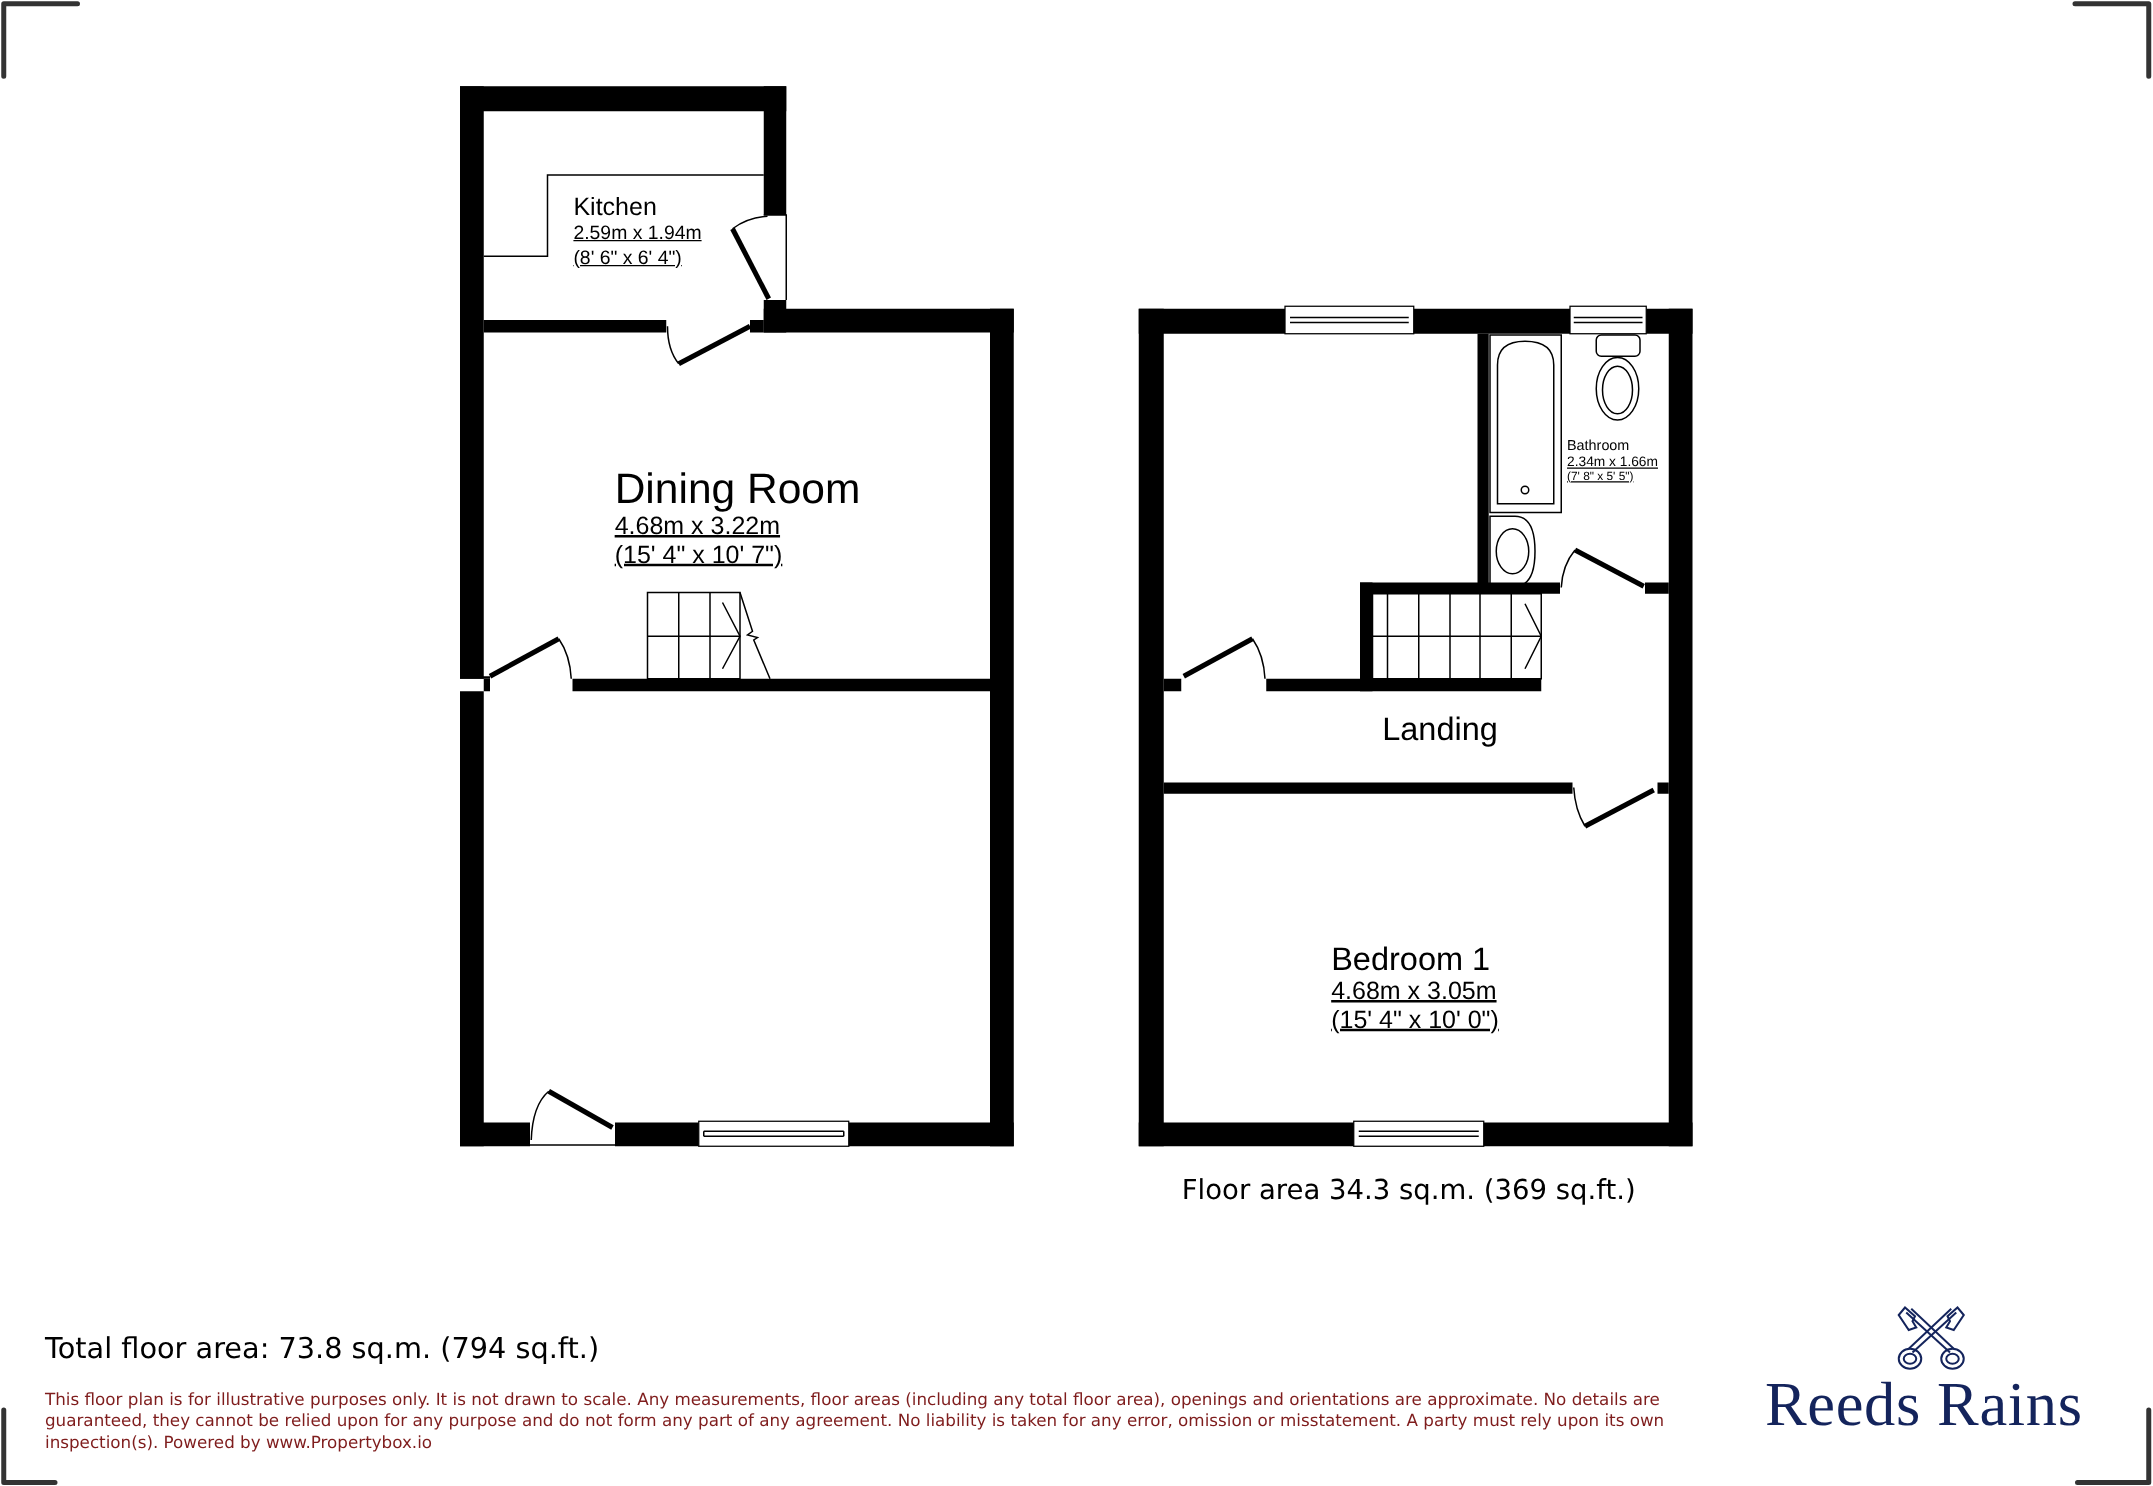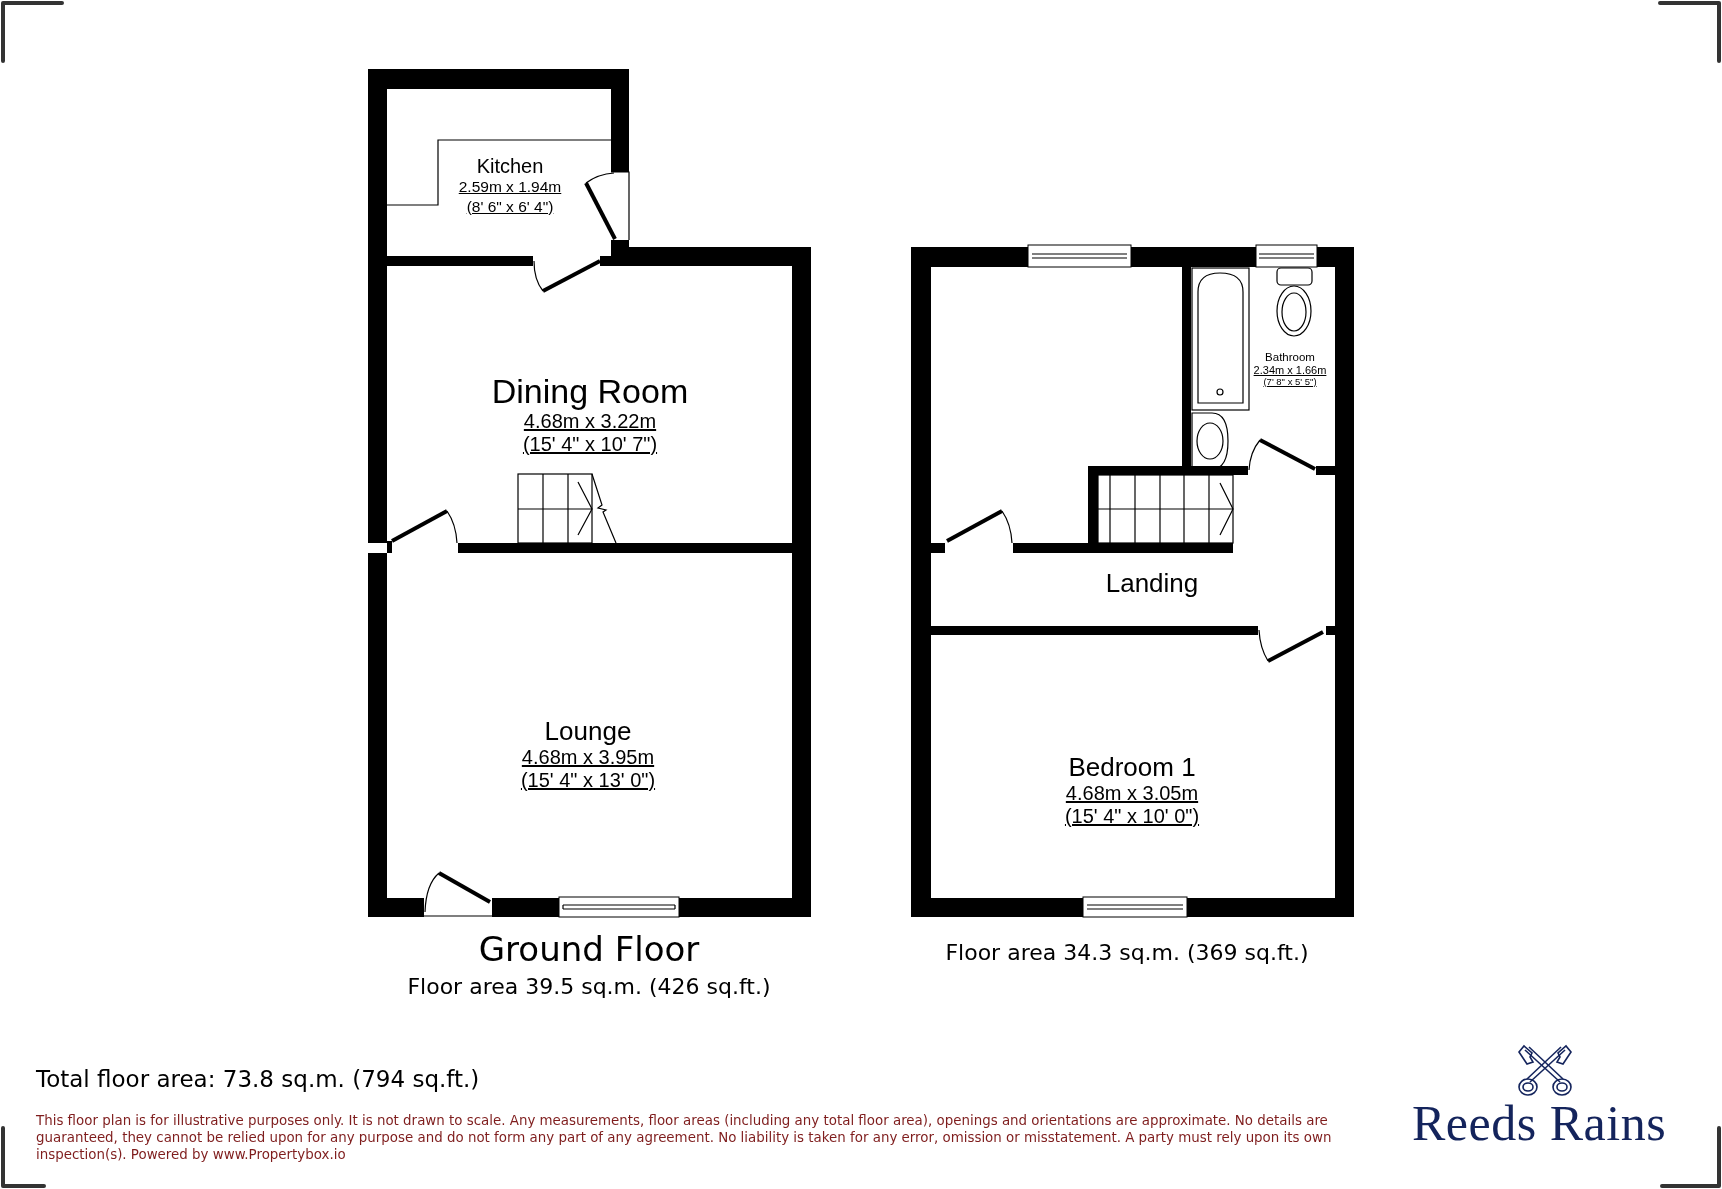--- a/index.html
+++ b/index.html
@@ -5,21 +5,21 @@
   html, body { margin: 0; padding: 0; background: #ffffff; }
   body { width: 1722px; height: 1189px; position: relative; overflow: hidden; }
   #stage { position: absolute; left: 0; top: 0; width: 1722px; height: 1189px; }
   svg { position: absolute; left: 0; top: 0; }
   .wall { fill: #000000; }
   .thin { fill: none; stroke: #000000; stroke-width: 1.2; }
   .leaf { fill: none; stroke: #000000; stroke-width: 4; stroke-linecap: butt; }
   .arc { fill: none; stroke: #000000; stroke-width: 1.2; }
   .win { fill: #ffffff; stroke: #000000; stroke-width: 1; }
   .corner { fill: none; stroke: #333333; stroke-width: 4; stroke-linecap: round; stroke-linejoin: round; }
-  .room-label { position: absolute; text-align: center; font-family: "Liberation Sans", sans-serif; color: #000; line-height: 1; white-space: nowrap; transform: translateX(-50%); }
+  .room-label { position: absolute; font-family: "Liberation Sans", sans-serif; color: #000; line-height: 1; white-space: nowrap; transform: translateX(-50%); }
   .room-label .name { display: block; }
   .room-label .dim { display: block; text-decoration: underline; }
   .floor-title { position: absolute; text-align: center; font-family: "DejaVu Sans", sans-serif; color: #000; white-space: nowrap; transform: translateX(-50%); line-height: 1; }
   .floor-title .t { display: block; font-size: 34px; }
   .floor-title .a { display: block; font-size: 22px; margin-top: 10px; }
   #total { position: absolute; left: 36px; top: 1066px; font-family: "DejaVu Sans", sans-serif; font-size: 23px; color: #000; white-space: nowrap; }
   #disclaimer { position: absolute; left: 36px; top: 1112px; width: 1310px; font-family: "DejaVu Sans", sans-serif; font-size: 13.4px; line-height: 17px; color: #7f1d1d; }
   #brand { position: absolute; left: 1412px; top: 1098px; font-family: "Liberation Serif", serif; font-size: 50px; color: #14245c; white-space: nowrap; letter-spacing: 0.5px; line-height: 1; }
 </style>
 </head>
@@ -189,47 +189,38 @@
     <span class="dim" style="font-size:15.5px; margin-top:3px;">2.59m x 1.94m</span>
     <span class="dim" style="font-size:15.5px; margin-top:4px;">(8' 6" x 6' 4")</span>
   </div>
 
   <div class="room-label" style="left:590px; top:374px;">
     <span class="name" style="font-size:34px;">Dining Room</span>
     <span class="dim" style="font-size:20px; margin-top:3px;">4.68m x 3.22m</span>
     <span class="dim" style="font-size:20px; margin-top:3px;">(15' 4" x 10' 7")</span>
   </div>
 
-  <div class="room-label" style="left:588px; top:718px;">
-    <span class="name" style="font-size:26px;">Lounge</span>
-    <span class="dim" style="font-size:20px; margin-top:3px;">4.68m x 3.95m</span>
-    <span class="dim" style="font-size:20px; margin-top:3px;">(15' 4" x 13' 0")</span>
-  </div>
 
 
   <div class="room-label" style="left:1290px; top:352px;">
     <span class="name" style="font-size:11.5px;">Bathroom</span>
     <span class="dim" style="font-size:11px; margin-top:1px;">2.34m x 1.66m</span>
     <span class="dim" style="font-size:9.5px; margin-top:1px;">(7' 8" x 5' 5")</span>
   </div>
 
   <div class="room-label" style="left:1152px; top:570px;">
     <span class="name" style="font-size:26px;">Landing</span>
   </div>
 
   <div class="room-label" style="left:1132px; top:754px;">
     <span class="name" style="font-size:26px;">Bedroom 1</span>
     <span class="dim" style="font-size:20px; margin-top:3px;">4.68m x 3.05m</span>
     <span class="dim" style="font-size:20px; margin-top:3px;">(15' 4" x 10' 0")</span>
   </div>
 
-  <div class="floor-title" style="left:589px; top:932px;">
-    <span class="t">Ground Floor</span>
-    <span class="a">Floor area 39.5 sq.m. (426 sq.ft.)</span>
-  </div>
   <div class="floor-title" style="left:1127px; top:932px;">
     <span class="a">Floor area 34.3 sq.m. (369 sq.ft.)</span>
   </div>
 
   <div id="total">Total floor area: 73.8 sq.m. (794 sq.ft.)</div>
   <div id="disclaimer">This floor plan is for illustrative purposes only. It is not drawn to scale. Any measurements, floor areas (including any total floor area), openings and orientations are approximate. No details are guaranteed, they cannot be relied upon for any purpose and do not form any part of any agreement. No liability is taken for any error, omission or misstatement. A party must rely upon its own inspection(s). Powered by www.Propertybox.io</div>
 
   <div id="brand">Reeds Rains</div>
 </div>
 

